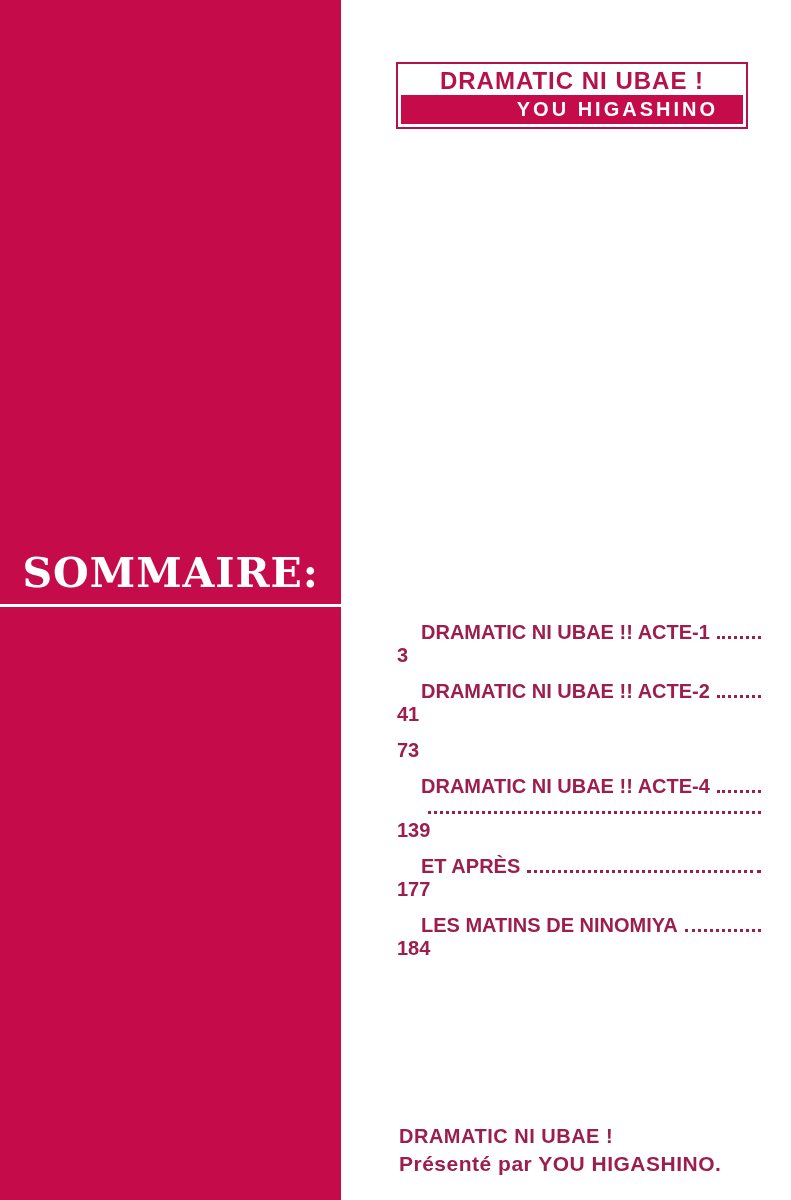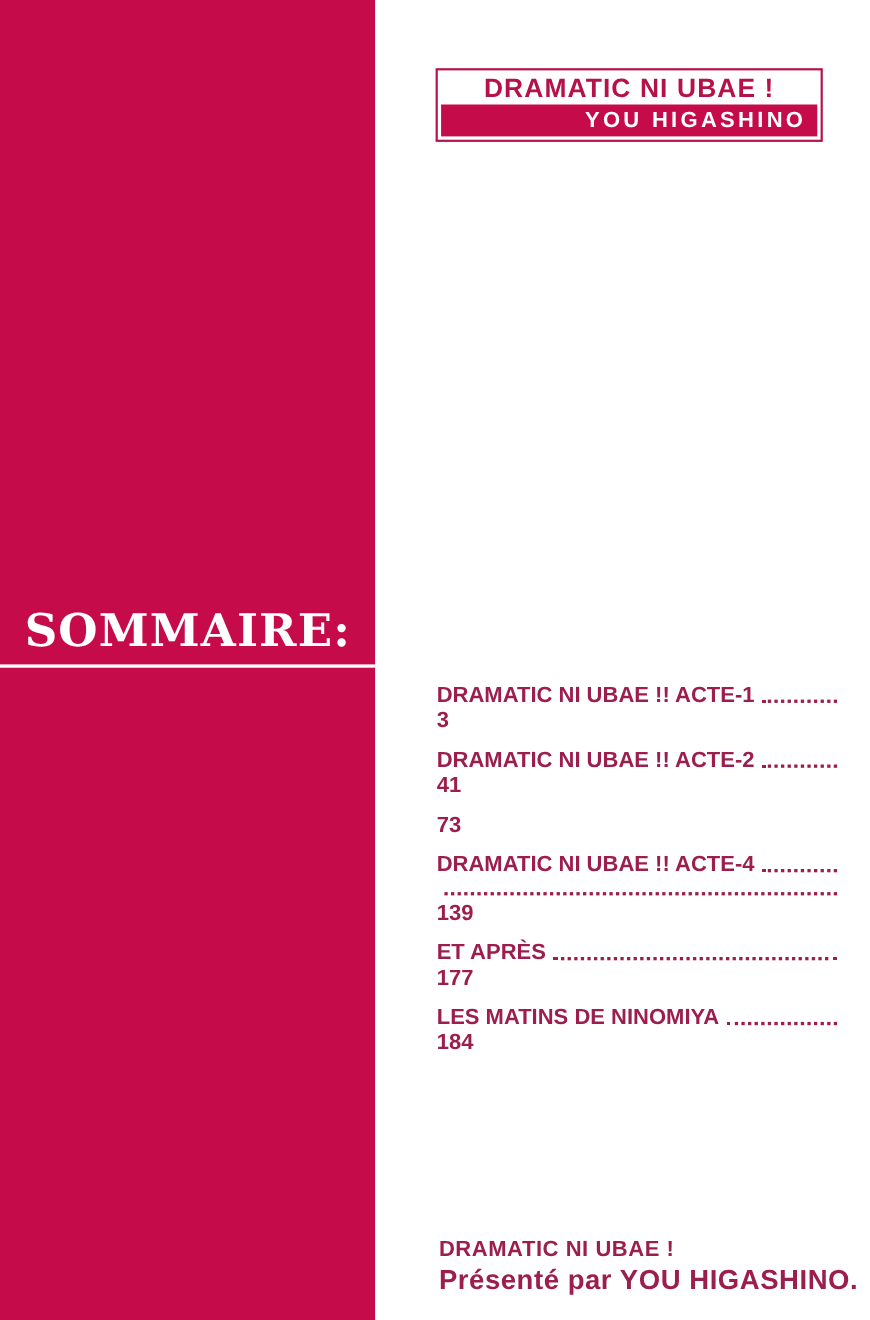--- a/index.html
+++ b/index.html
@@ -58,21 +58,21 @@
     color:var(--title-red);
     font-weight:bold;
     font-size:24px;
     letter-spacing:1px;
     white-space:nowrap;
   }
   .header-author-bar{
     height:30px;
     background:var(--accent);
     display:flex;align-items:center;justify-content:flex-end;
-    padding-right:10px;
+    padding-right:25px;
   }
   .header-author-bar span{
     color:#ffffff;
     font-weight:bold;
     font-size:20px;
     letter-spacing:3px;
     white-space:nowrap;
   }
   
   .toc{
@@ -82,20 +82,21 @@
   }
   .toc-entry{margin-bottom:13px;}
   .toc-line{
     display:flex;
     align-items:baseline;
     color:var(--wine);
     font-weight:bold;
     font-size:20px;
     line-height:23px;
     white-space:nowrap;
+    margin-left:24px;
   }
   .toc-leader{
     flex:1;
     margin-left:7px;
     border-bottom:3px dotted var(--wine);
     align-self:flex-end;
     margin-bottom:5px;
     min-width:12px;
   }
   .toc-page{
@@ -105,21 +106,21 @@
     line-height:23px;
   }
   
   .footer{
     position:absolute;
     left:399px;top:1124px;
     color:var(--wine);
     font-weight:bold;
   }
   .footer-line1{font-size:20px;line-height:24px;letter-spacing:0.5px;}
-  .footer-line2{font-size:25px;line-height:24px;margin-top:4px;letter-spacing:0.5px;}
+  .footer-line2{font-size:21px;line-height:24px;margin-top:4px;letter-spacing:0.5px;}
 </style>
 </head>
 <body>
 
 <div class="page">
 
   <div class="left-panel">
     <div class="sommaire">SOMMAIRE:</div>
     <div class="divider"></div>
   </div>

